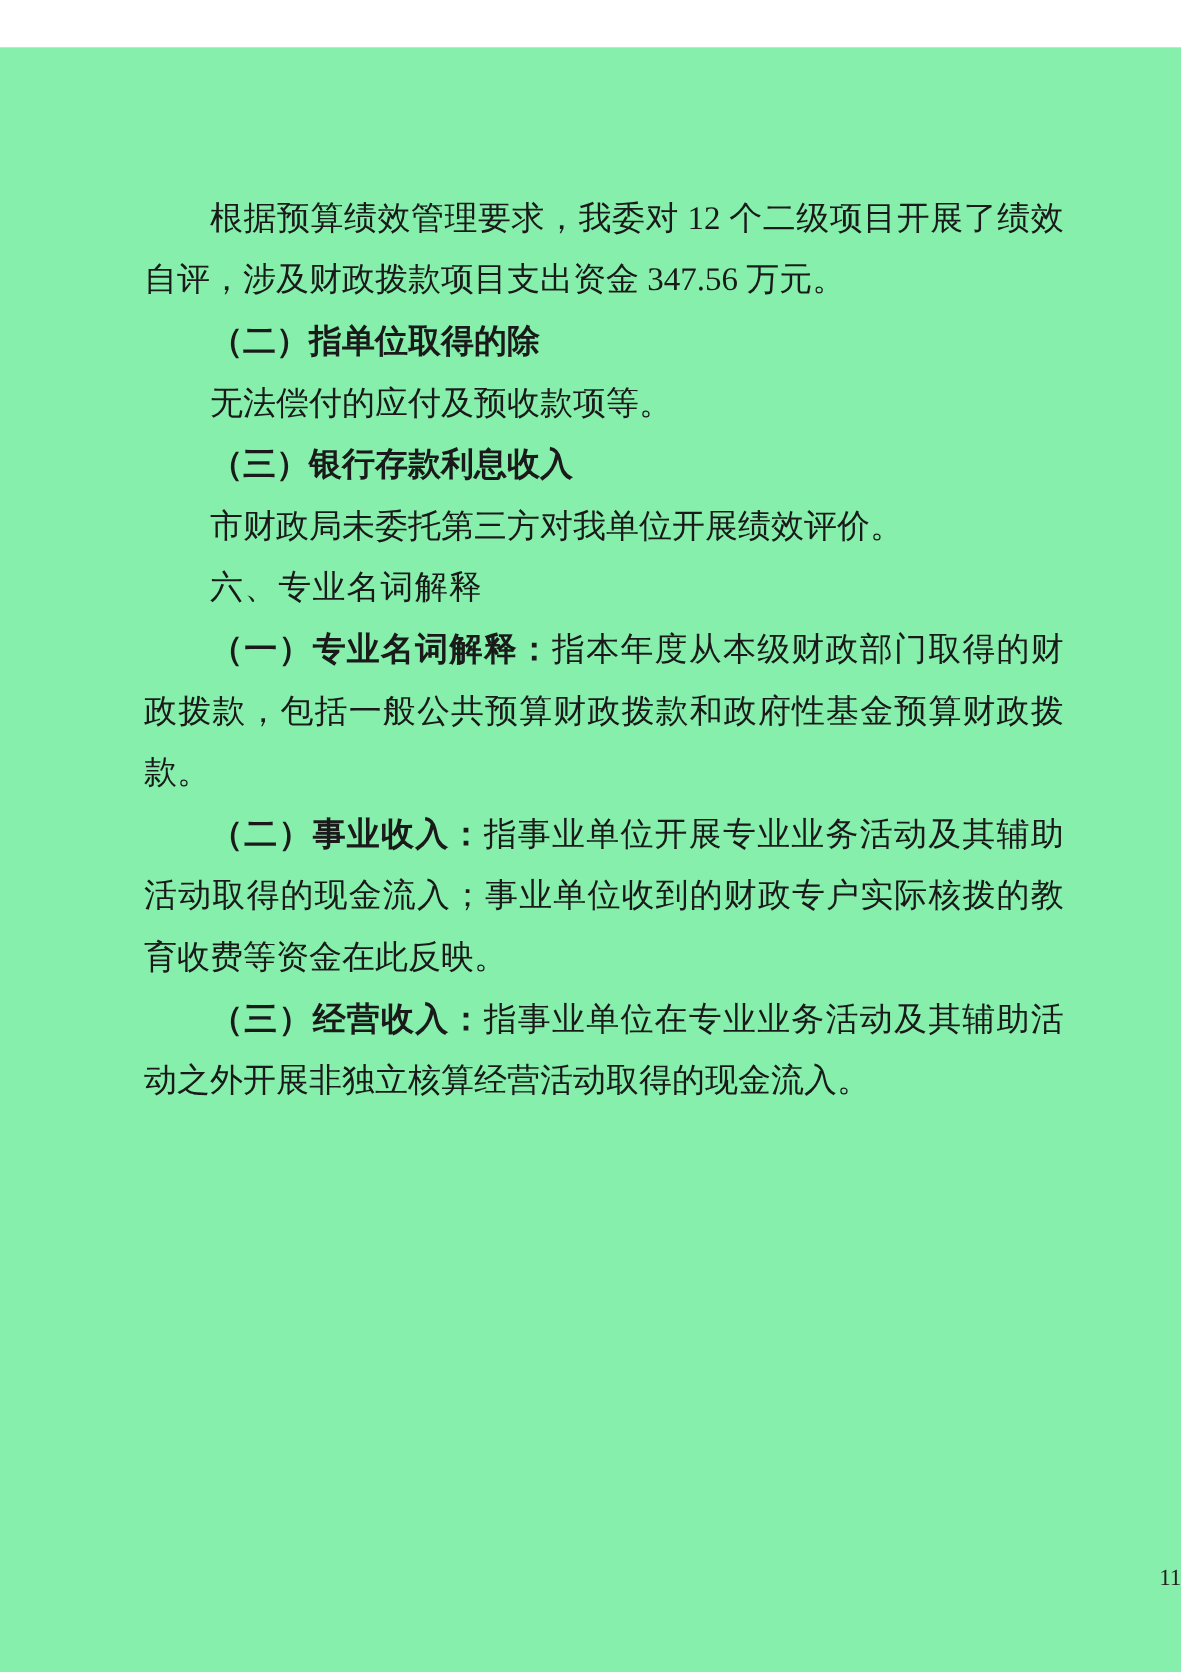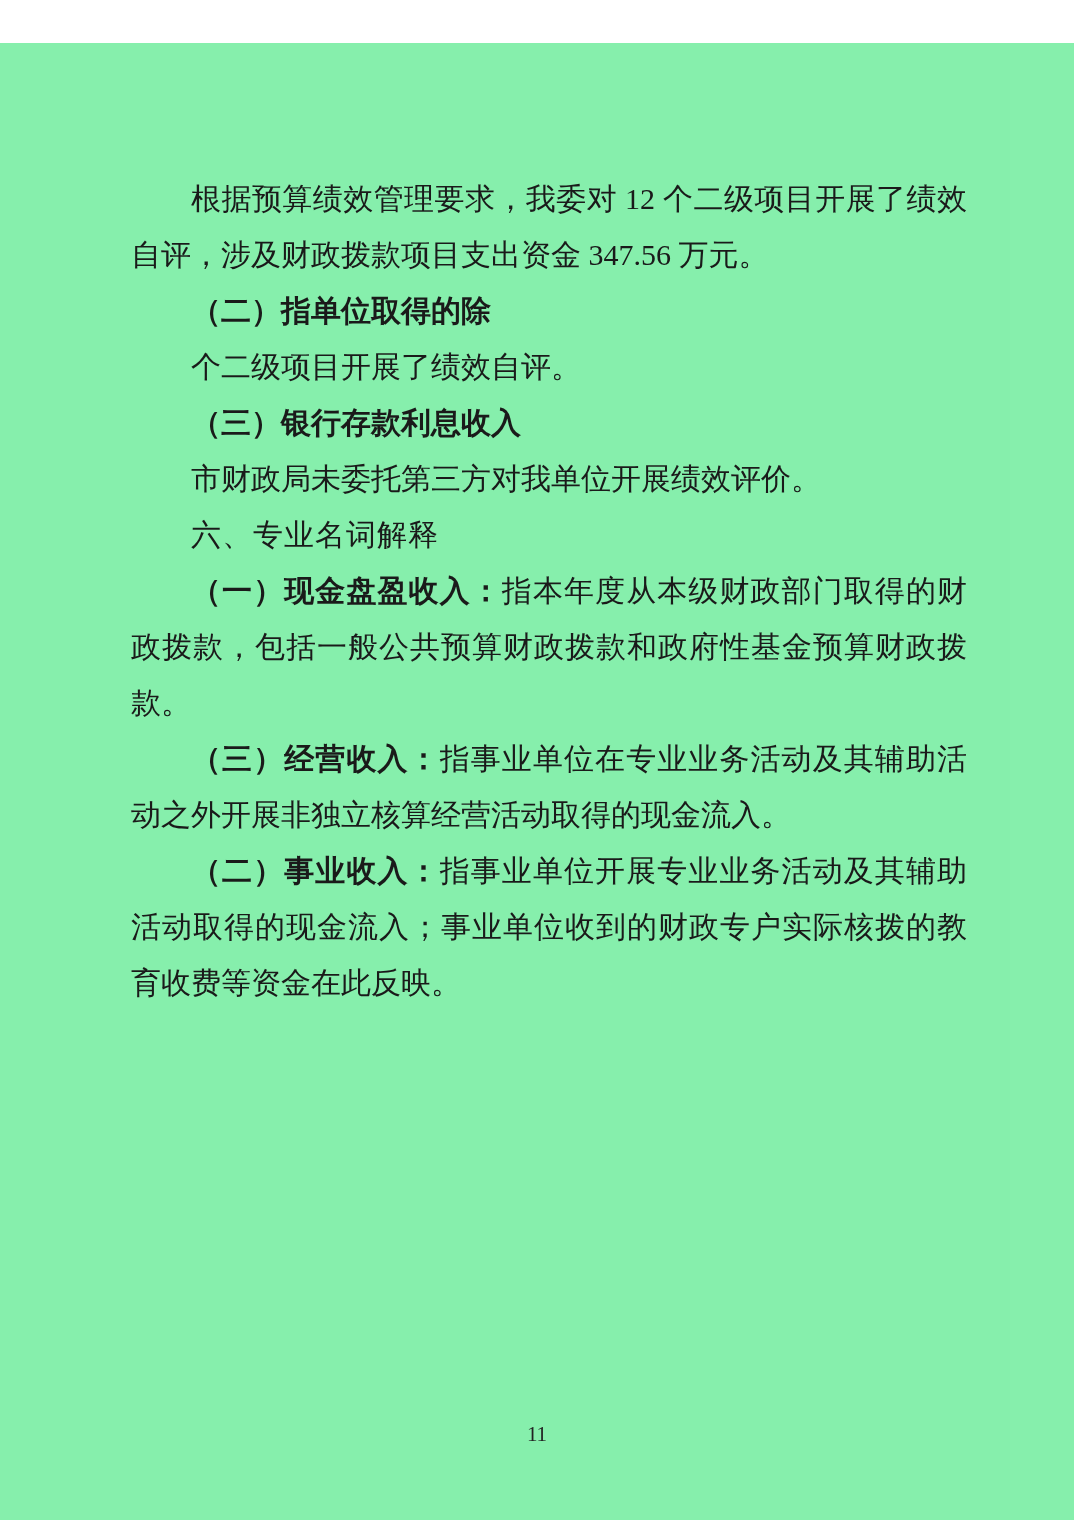--- a/index.html
+++ b/index.html
@@ -46,47 +46,47 @@
     letter-spacing: 1px;
   }
   .term-lead {
     font-weight: bold;
   }
   .page-footer {
     position: absolute;
     left: 0;
     top: 1376px;
     width: 1074px;
-    text-align: center;
+    text-align: right;
     font-size: 21px;
     line-height: 30px;
     color: #222222;
   }
 </style>
 </head>
 <body>
 
 <div class="page">
   <div class="content">
 
     <p>根据预算绩效管理要求，我委对 12 个二级项目开展了绩效自评，涉及财政拨款项目支出资金 347.56 万元。</p>
 
     <p class="heading">（二）指单位取得的除</p>
 
-    <p>个二级项目开展了绩效自评。</p>
+    <p>无法偿付的应付及预收款项等。</p>
 
     <p class="heading">（三）银行存款利息收入</p>
 
     <p>市财政局未委托第三方对我单位开展绩效评价。</p>
 
     <p class="terms-heading">六、专业名词解释</p>
 
-    <p><span class="term-lead">（一）现金盘盈收入：</span><span>指本年度从本级财政部门取得的财政拨款，包括一般公共预算财政拨款和政府性基金预算财政拨款。</span></p>
+    <p><span class="term-lead">（一）专业名词解释：</span><span>指本年度从本级财政部门取得的财政拨款，包括一般公共预算财政拨款和政府性基金预算财政拨款。</span></p>
+
+    <p><span class="term-lead">（二）事业收入：</span><span>指事业单位开展专业业务活动及其辅助活动取得的现金流入；事业单位收到的财政专户实际核拨的教育收费等资金在此反映。</span></p>
 
     <p><span class="term-lead">（三）经营收入：</span><span>指事业单位在专业业务活动及其辅助活动之外开展非独立核算经营活动取得的现金流入。</span></p>
-
-    <p><span class="term-lead">（二）事业收入：</span><span>指事业单位开展专业业务活动及其辅助活动取得的现金流入；事业单位收到的财政专户实际核拨的教育收费等资金在此反映。</span></p>
 
 
   </div>
 
   <div class="page-footer">11</div>
 </div>
 
 </body></html>

